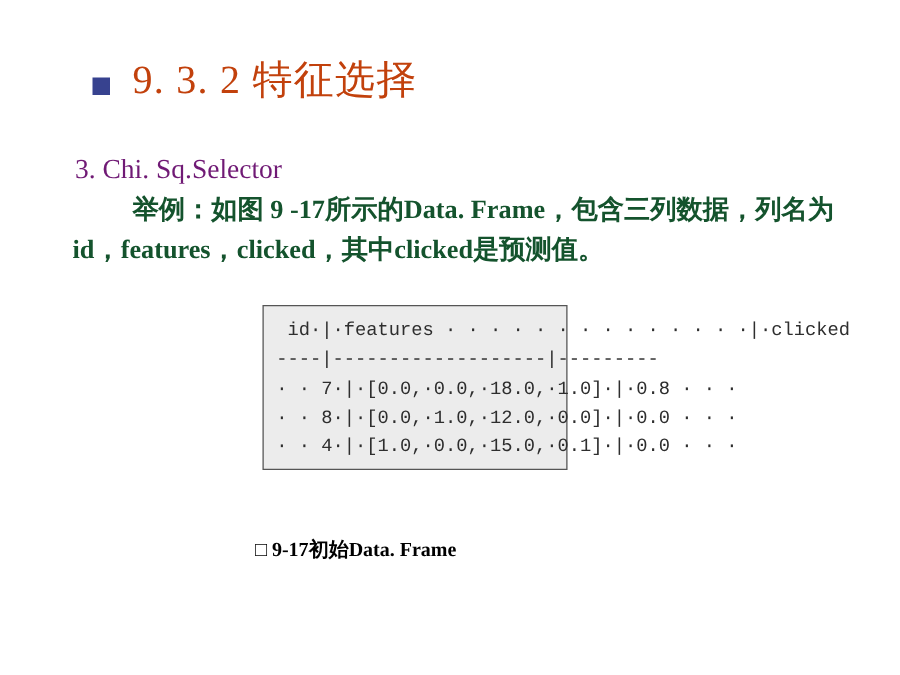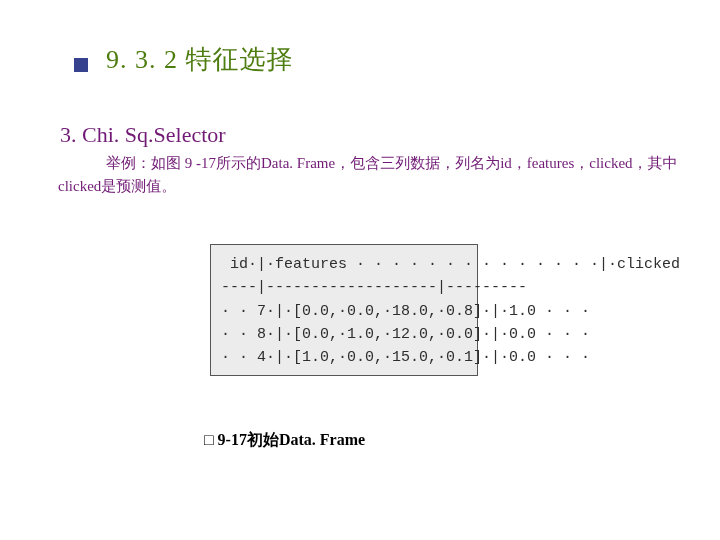--- a/index.html
+++ b/index.html
@@ -22,49 +22,50 @@
       align-items: center;
     }
     .bullet {
       width: 14px;
       height: 14px;
       background: #37428f;
       margin-right: 18px;
       margin-top: 10px;
     }
     .heading-text {
-      font-size: 26px;
-      color: #4d7c0f;
+      font-size: 32px;
+      color: #c2410c;
       letter-spacing: 1px;
     }
     .subheading {
       position: absolute;
       top: 122px;
       left: 60px;
       font-size: 22px;
       color: #701a75;
     }
     .body-text {
       position: absolute;
       top: 152px;
       left: 58px;
       right: 30px;
-      font-size: 15px;
-      color: #701a75;
+      font-size: 21px;
+      color: #14532d;
       line-height: 1.5;
+      font-weight: bold;
     }
     .body-indent {
       display: inline-block;
       width: 48px;
     }
     .table-img {
       position: absolute;
       top: 244px;
       left: 210px;
-      width: 268px;
+      width: 244px;
       background: #ececec;
       border: 1px solid #555555;
       font-family: "Courier New", monospace;
       font-size: 15px;
       color: #2e2e2e;
       padding: 8px 6px 6px 10px;
     }
     .table-row {
       white-space: pre;
       line-height: 1.55;
@@ -94,20 +95,20 @@
 
 <div class="subheading">3. Chi. Sq.Selector</div>
 
 <div class="body-text">
   <span class="body-indent"></span><span>举例：如图 9 -17所示的Data. Frame，包含三列数据，列名为id，features，clicked，其中clicked是预测值。</span>
 </div>
 
 <div class="table-img">
   <div class="table-row"> id·|·features · · · · · · · · · · · · · ·|·clicked</div>
   <div class="table-row">----|-------------------|---------</div>
-  <div class="table-row">· · 7·|·[0.0,·0.0,·18.0,·0.8]·|·1.0 · · ·</div>
+  <div class="table-row">· · 7·|·[0.0,·0.0,·18.0,·1.0]·|·0.8 · · ·</div>
   <div class="table-row">· · 8·|·[0.0,·1.0,·12.0,·0.0]·|·0.0 · · ·</div>
   <div class="table-row">· · 4·|·[1.0,·0.0,·15.0,·0.1]·|·0.0 · · ·</div>
 </div>
 
 <div class="caption">
   <span class="caption-box">□ 9‑17 </span><span>初始Data. Frame</span>
 </div>
 
 </body></html>

